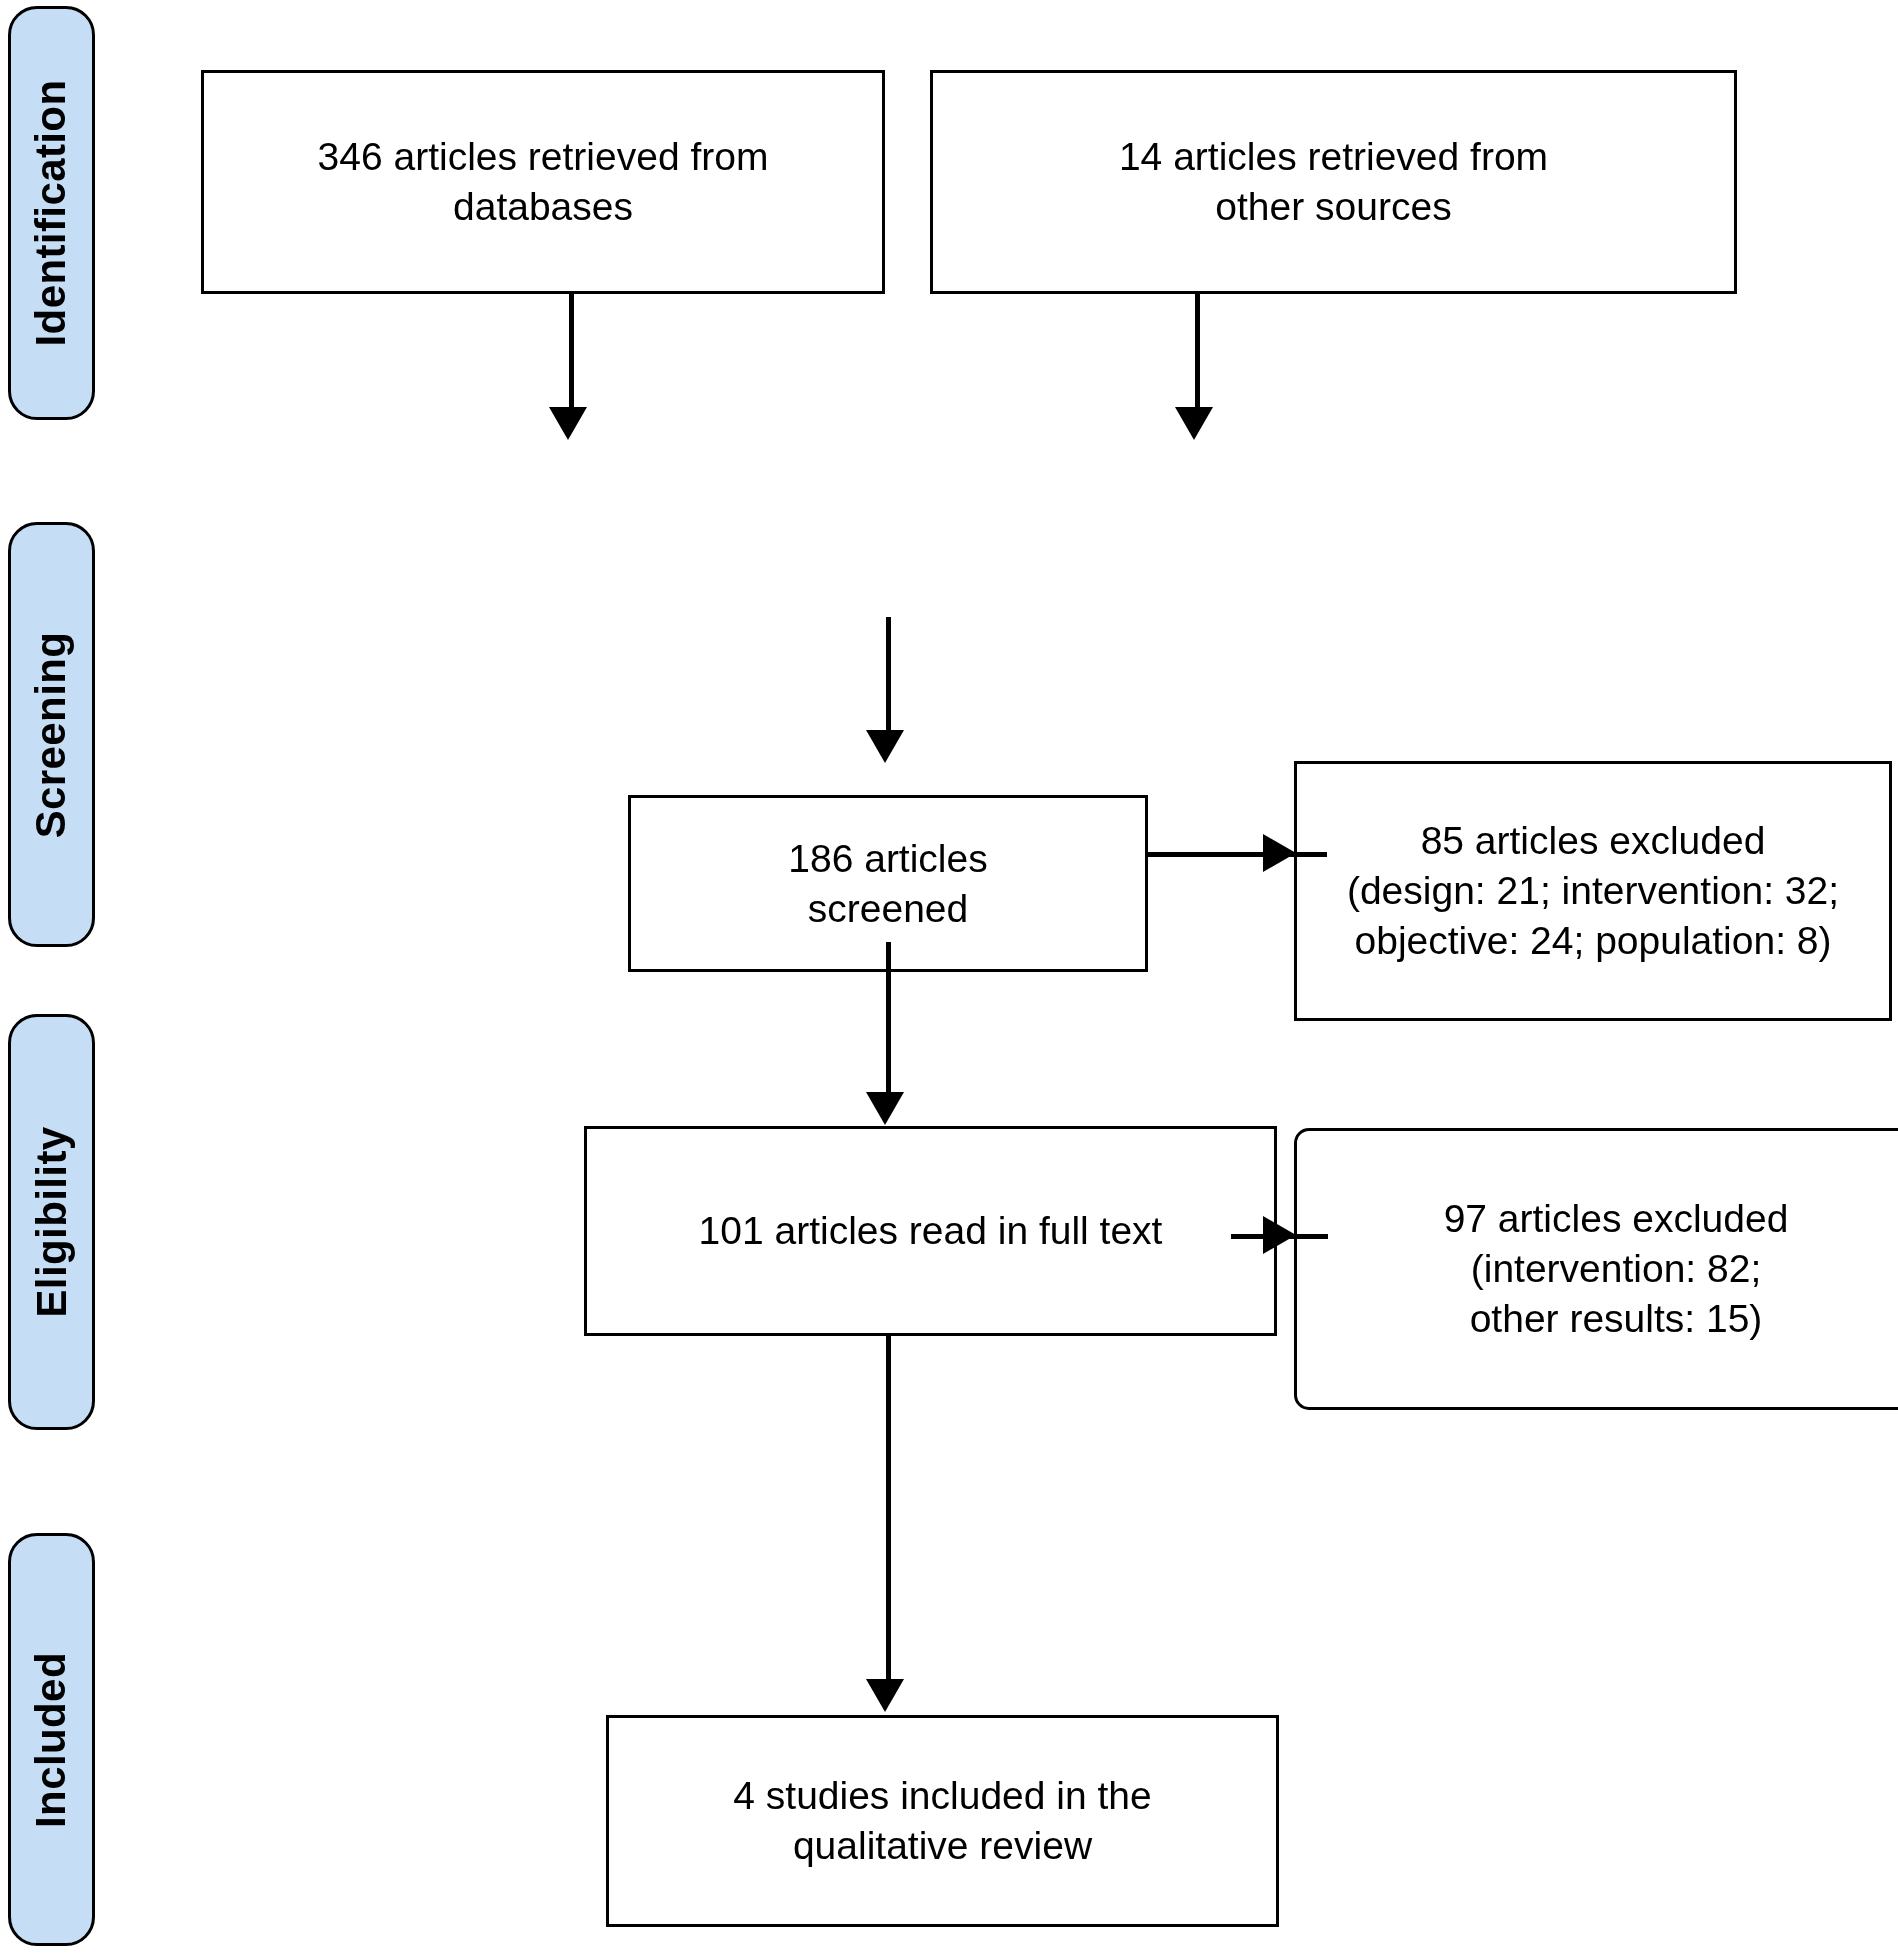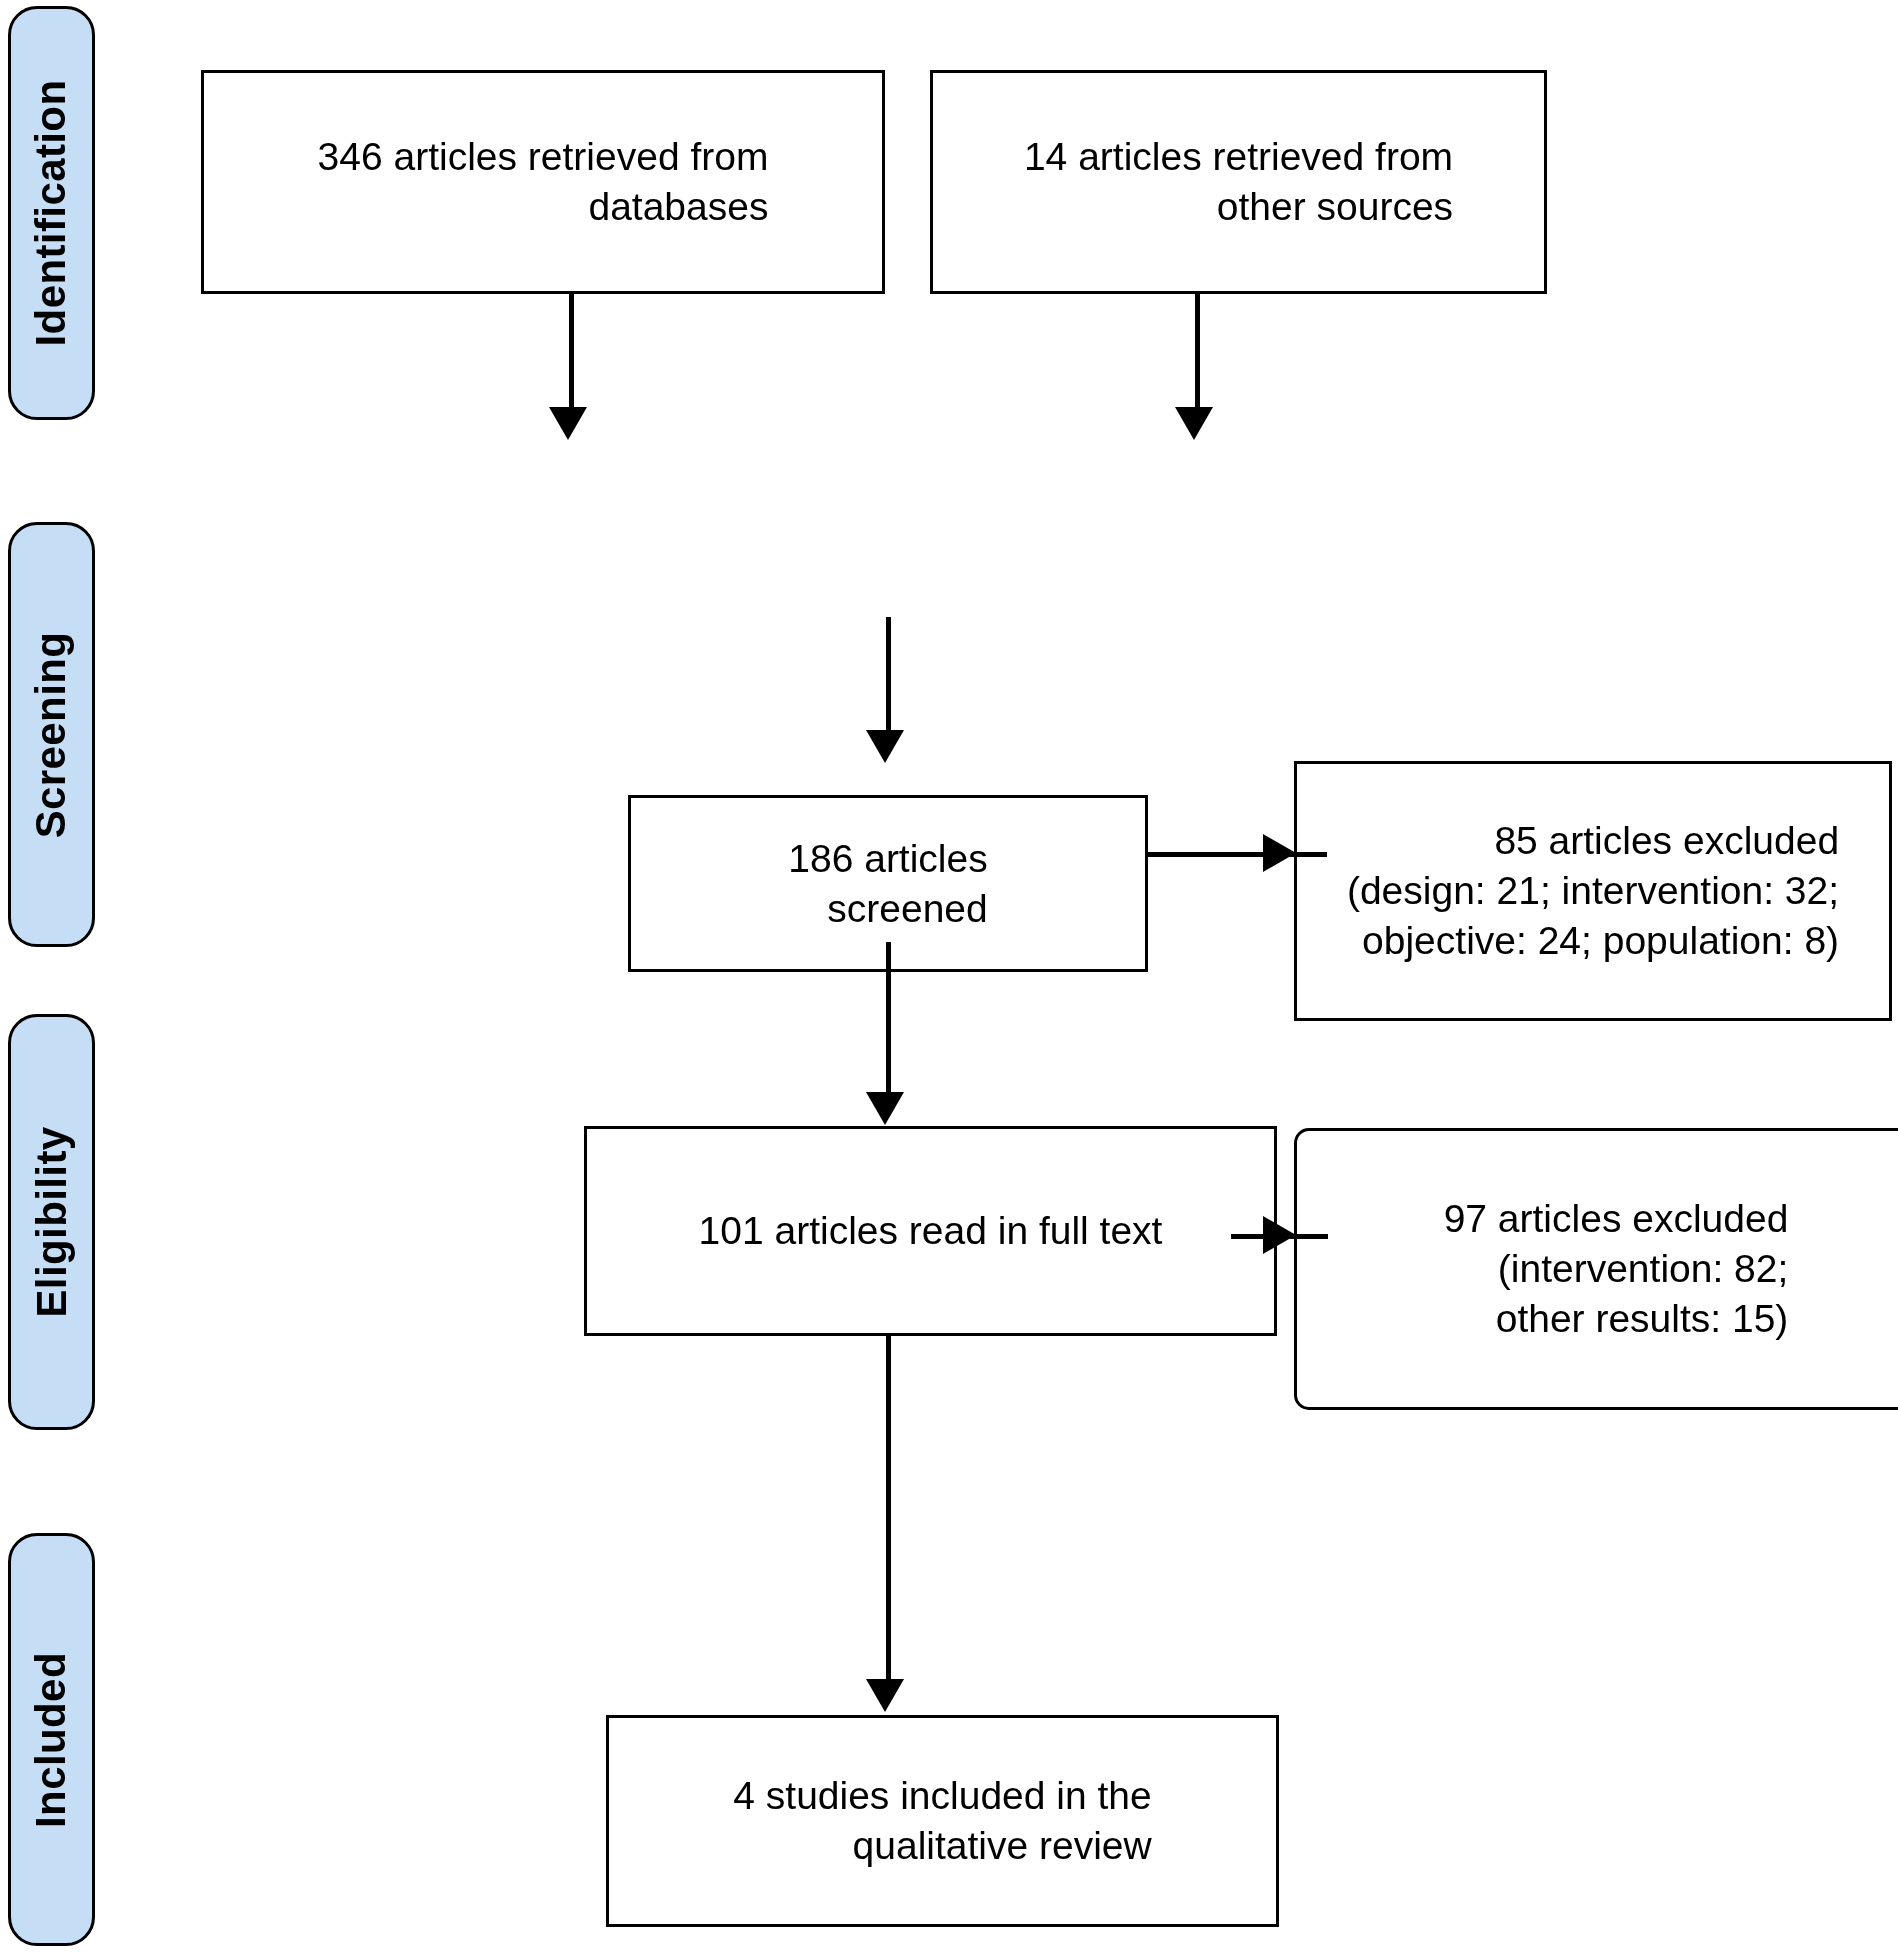--- a/index.html
+++ b/index.html
@@ -48,21 +48,20 @@
     align-items: center;
     justify-content: center;
     text-align: center;
   }
   .flow-box .box-text {
     font-size: 39px;
     line-height: 1.28;
     color: #000000;
     white-space: pre-line;
     padding: 0 18px;
-    text-align: right;
   }
 
   
   .conn-v {
     position: absolute;
     width: 4.5px;
     background: #000000;
   }
   .conn-h {
     position: absolute;
@@ -105,21 +104,21 @@
 
   <div class="stage-pill" style="left:7.6px;  top:1533px; width:87px; height:413px;">
     <span class="stage-label">Included</span>
   </div>
 
   <div class="flow-box" style="left:201px; top:70px; width:684px; height:224px;">
     <span class="box-text">346 articles retrieved from
 databases</span>
   </div>
 
-  <div class="flow-box" style="left:930px; top:70px; width:617px; height:224px;">
+  <div class="flow-box" style="left:930px; top:70px; width:807px; height:224px;">
     <span class="box-text">14 articles retrieved from
 other sources</span>
   </div>
 
 
   <div class="flow-box" style="left:628px; top:755px; width:520px; height:177px;margin-top:40px;">
     <span class="box-text">186 articles
 screened</span>
   </div>
 

